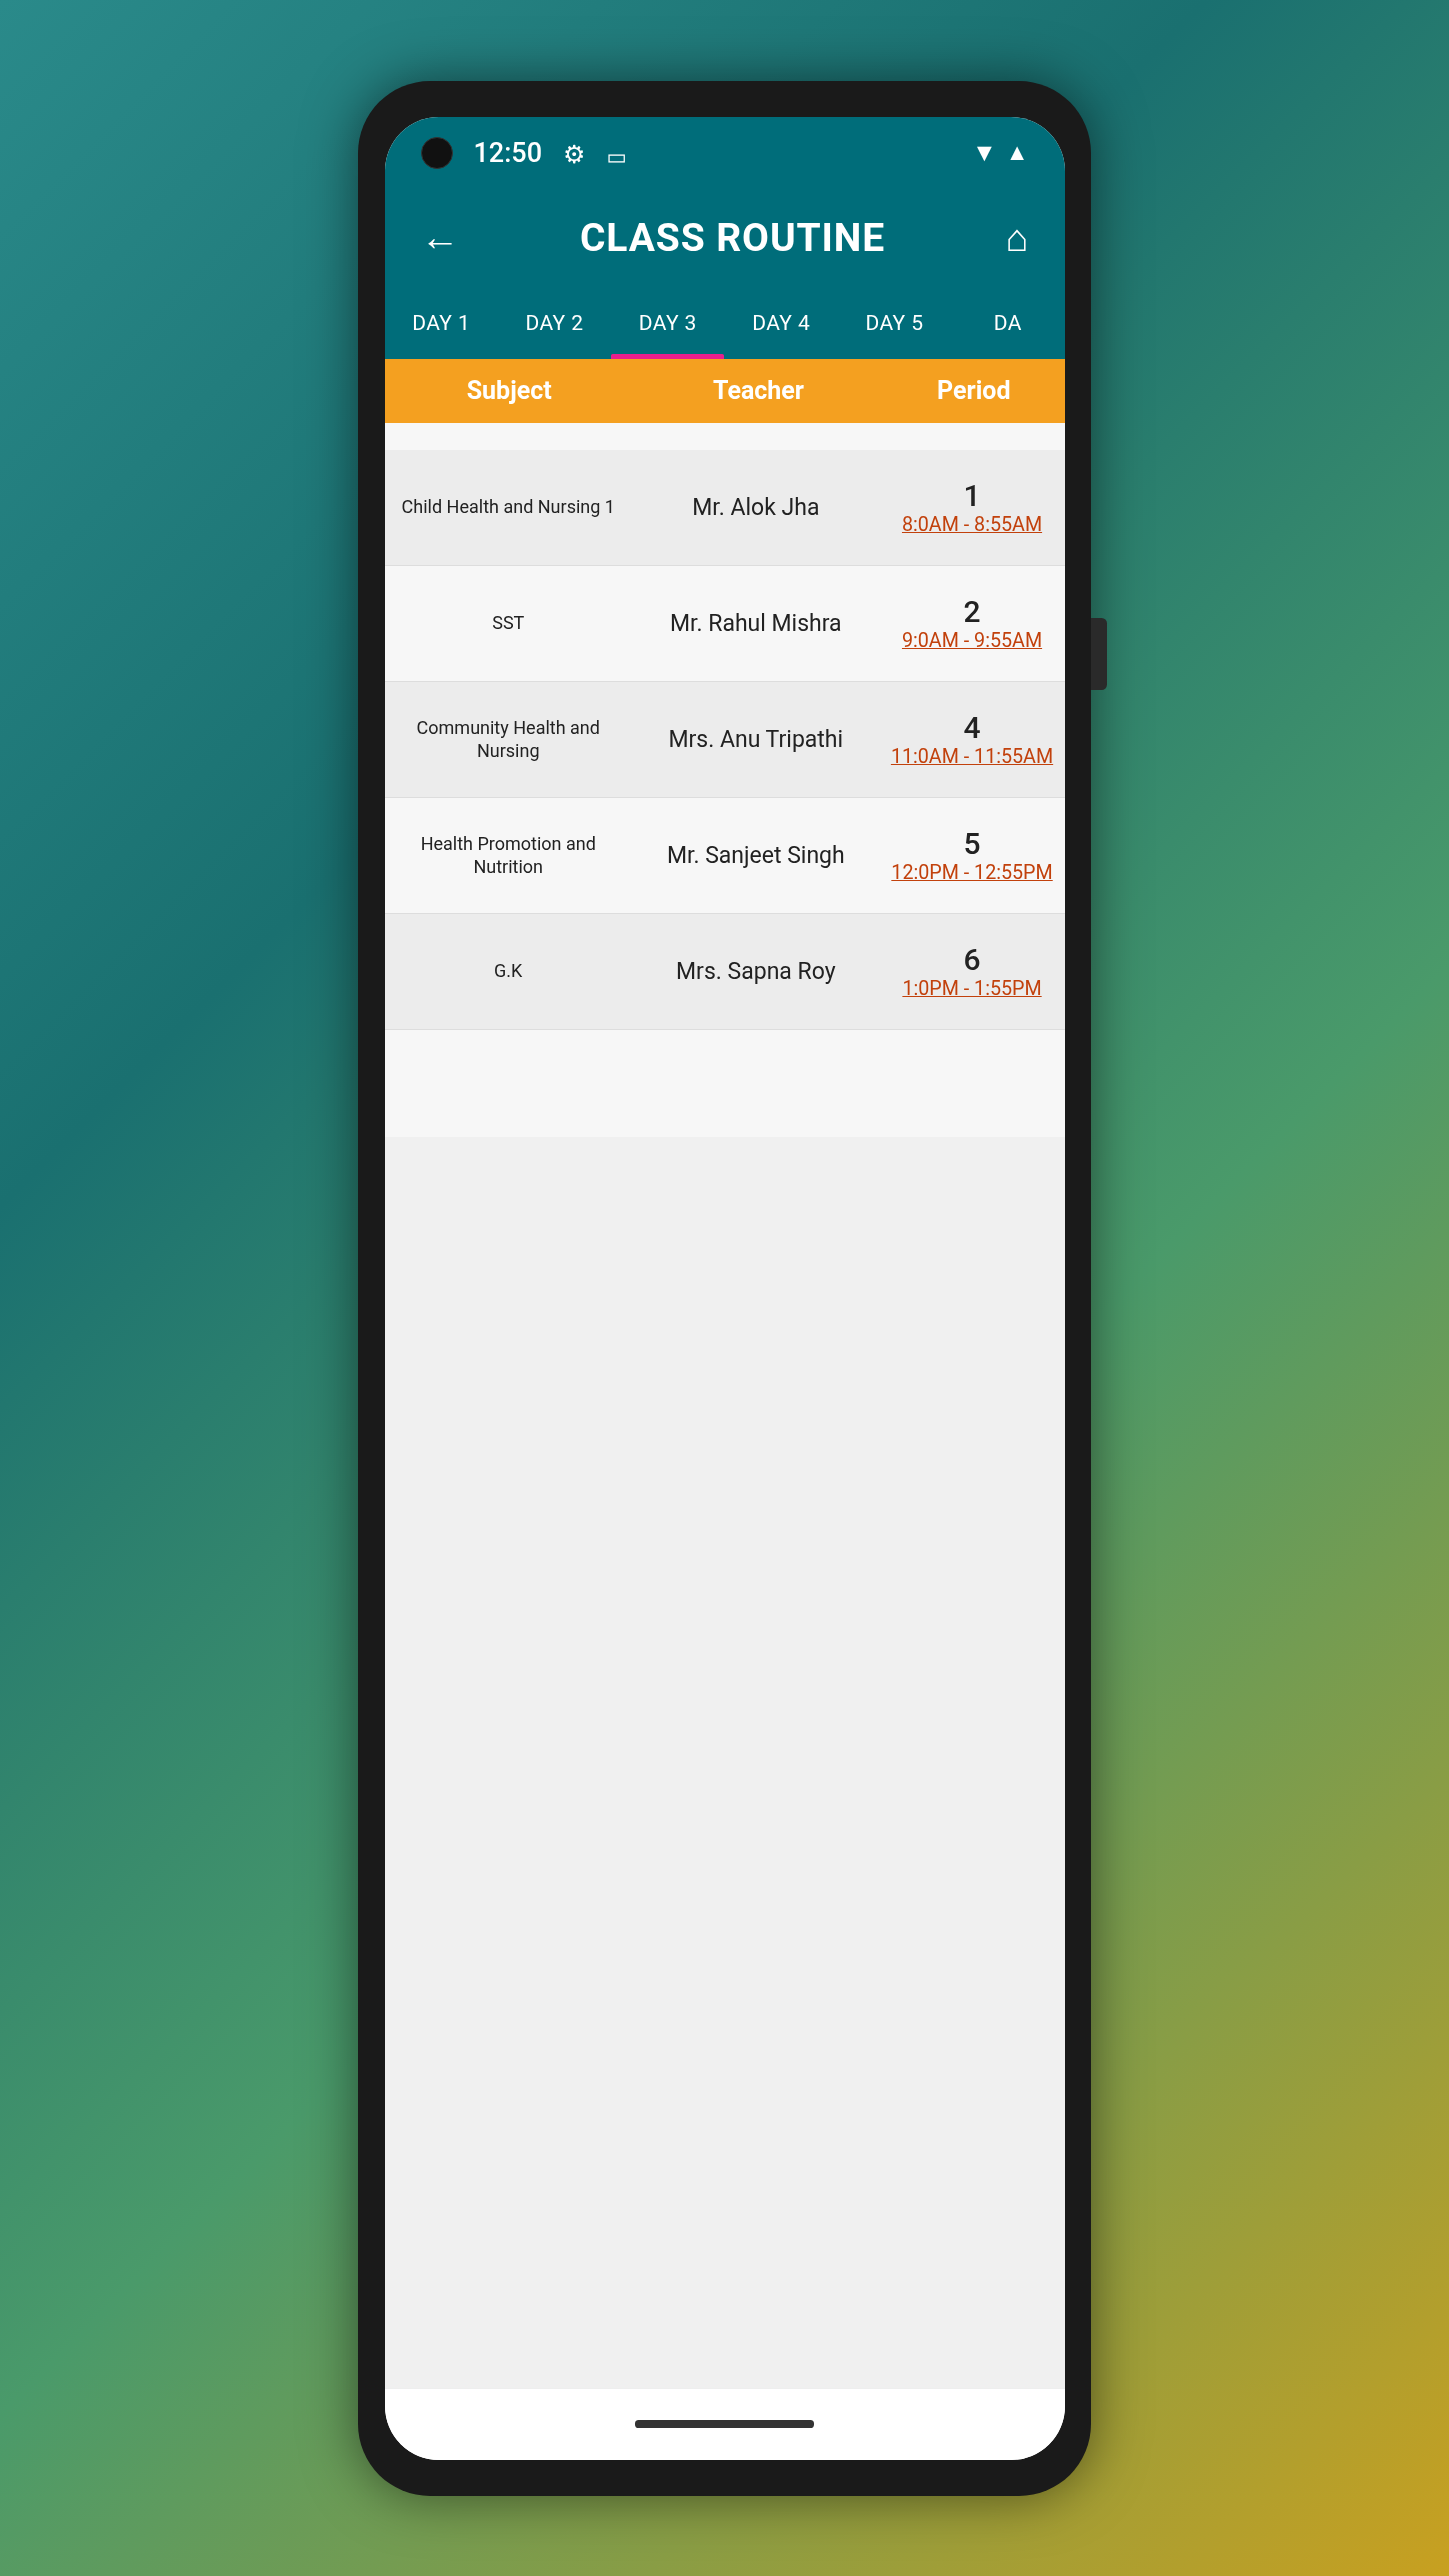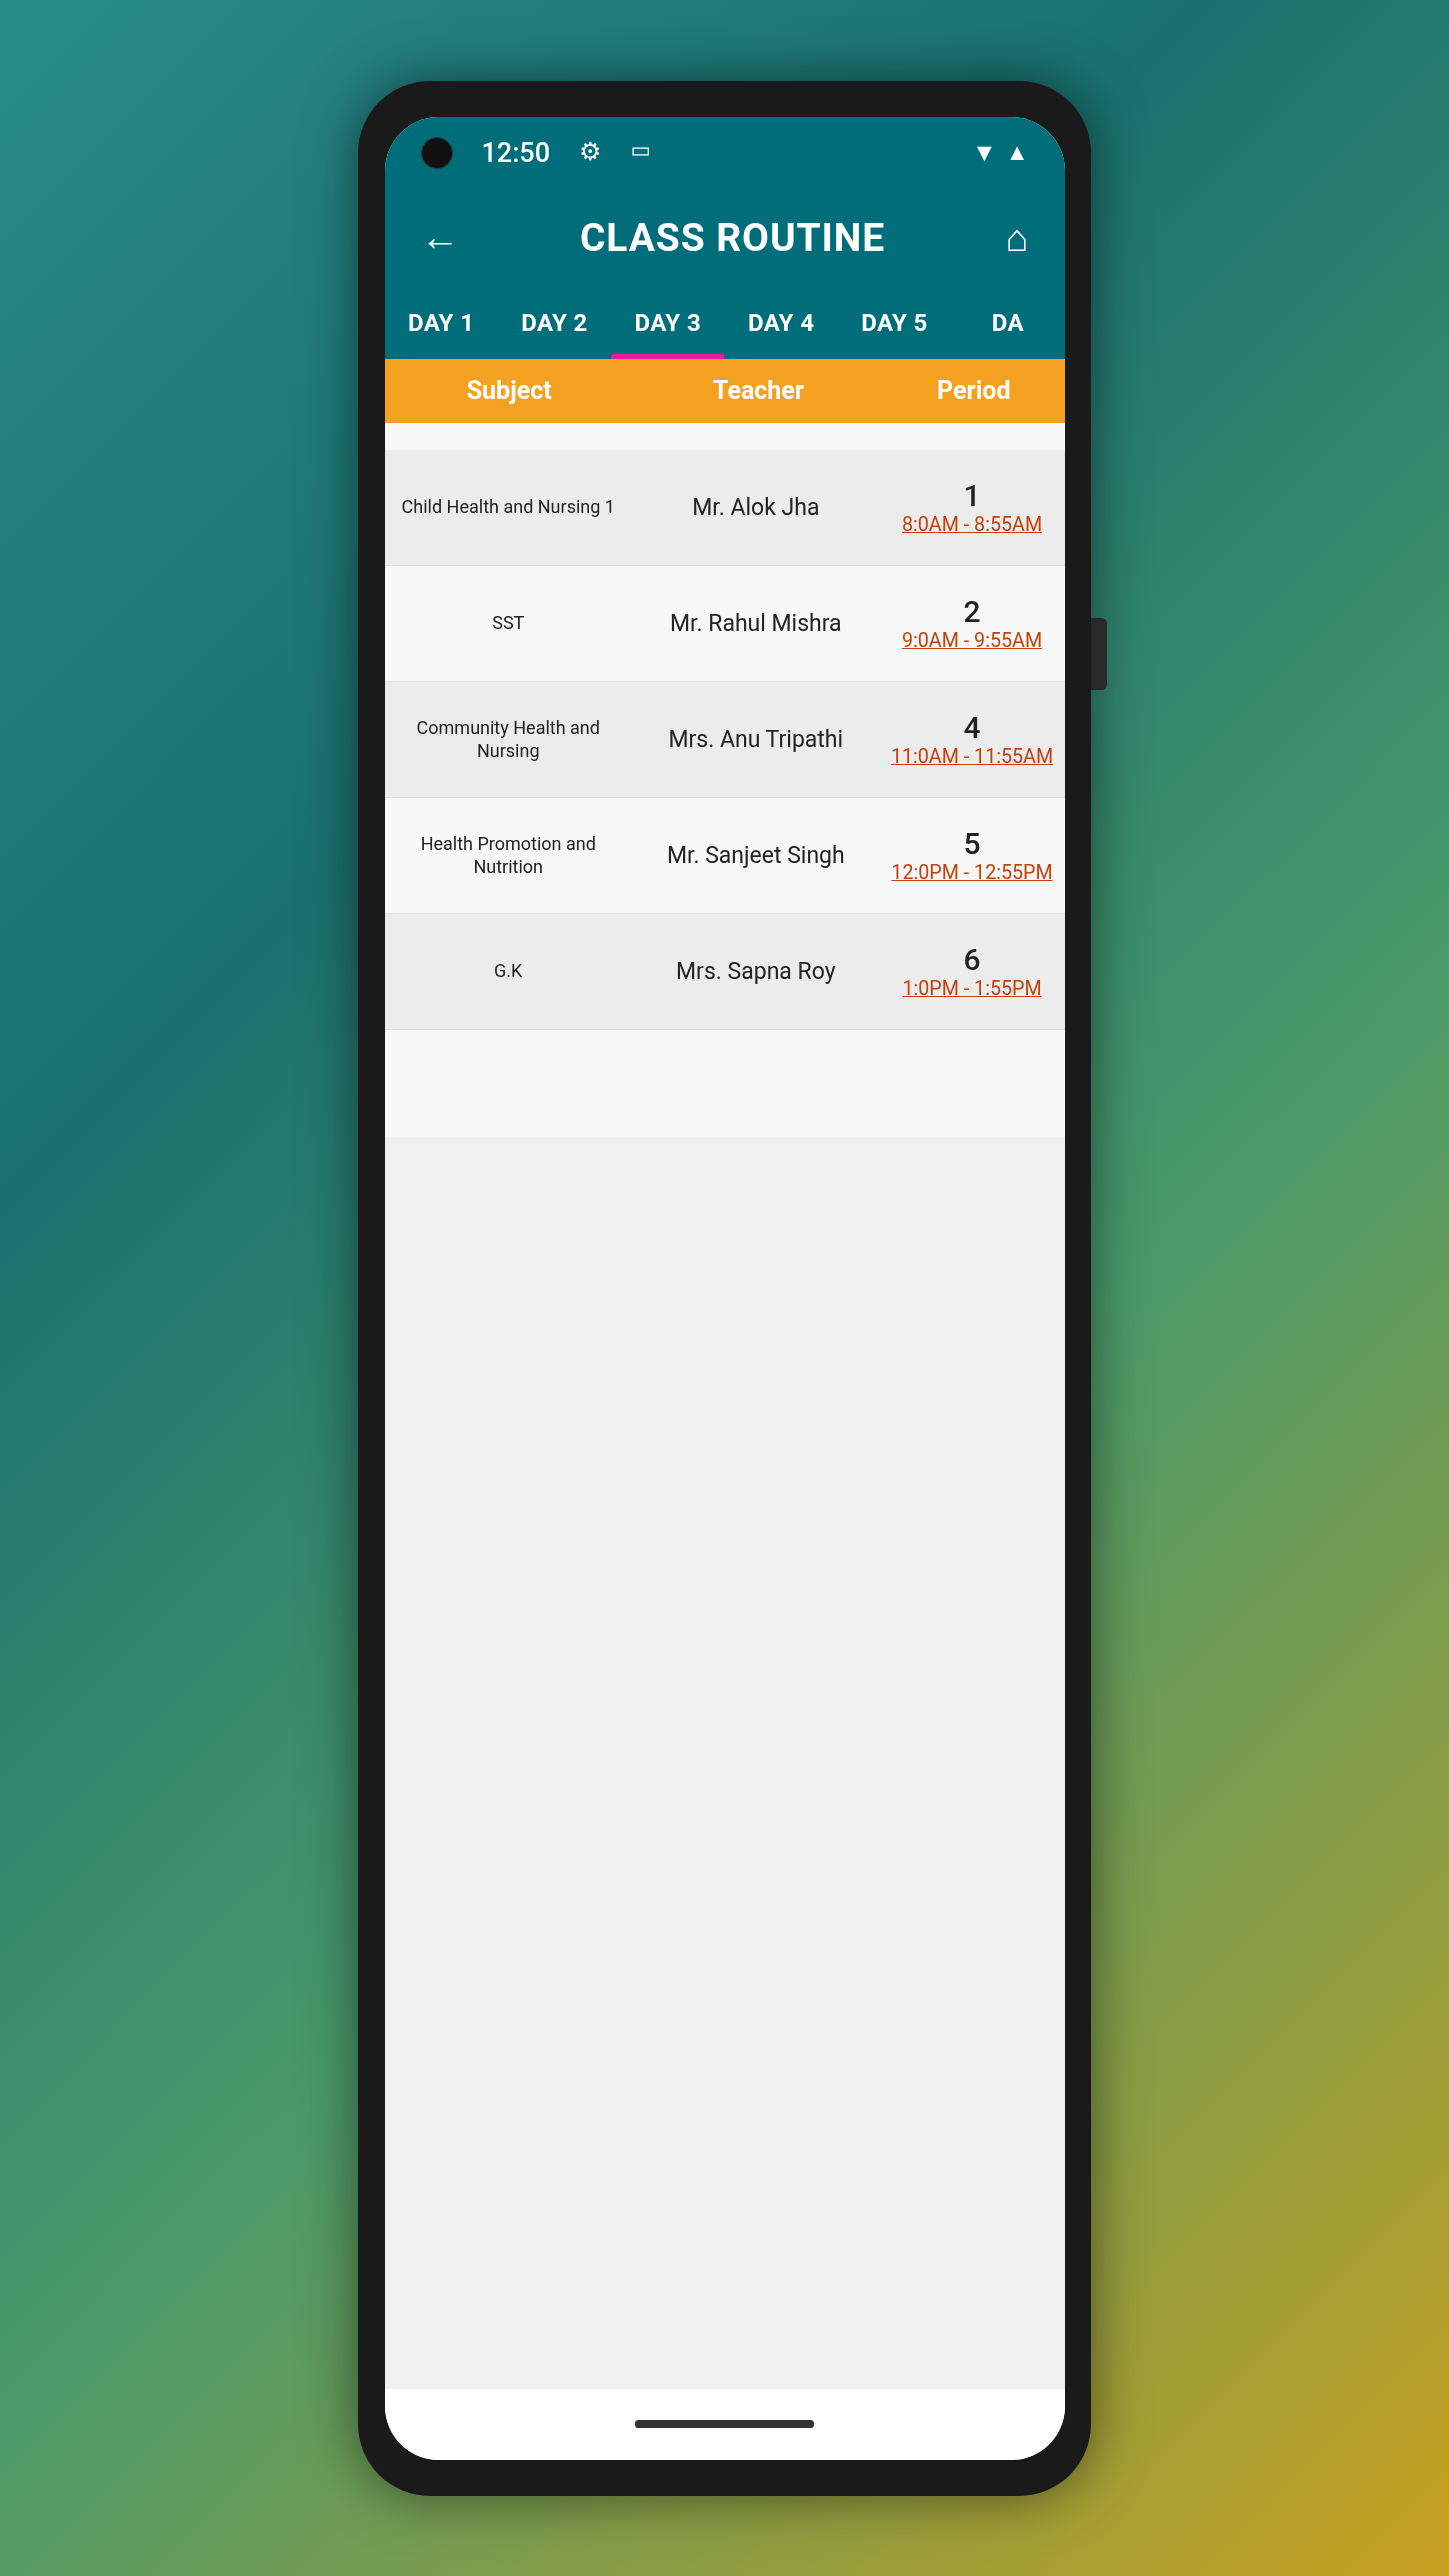--- a/index.html
+++ b/index.html
@@ -45,22 +45,22 @@
       align-items: center;
       padding: 0 36px;
       color: white;
       font-size: 25px;
       justify-content: space-between;
       flex-shrink: 0;
     }
 
     .status-left {
       display: flex;
-      align-items: flex-start;
-      gap: 29px;
+      align-items: flex-end;
+      gap: 21px;
     }
 
     .camera-dot {
       width: 32px;
       height: 32px;
       background: #111;
       border-radius: 50%;
       border: 1.8px solid #333;
     }
 
@@ -114,22 +114,22 @@
       border-bottom: none;
     }
 
     .day-tab {
       flex: 1;
       height: 72px;
       display: flex;
       align-items: center;
       justify-content: center;
       color: white;
-      font-size: 24px;
-      font-weight: 700;
+      font-size: 21px;
+      font-weight: 400;
       cursor: pointer;
       position: relative;
       letter-spacing: 0.4px;
       text-align: right;
     }
 
     .day-tab.active {
       color: white;
     }
 

